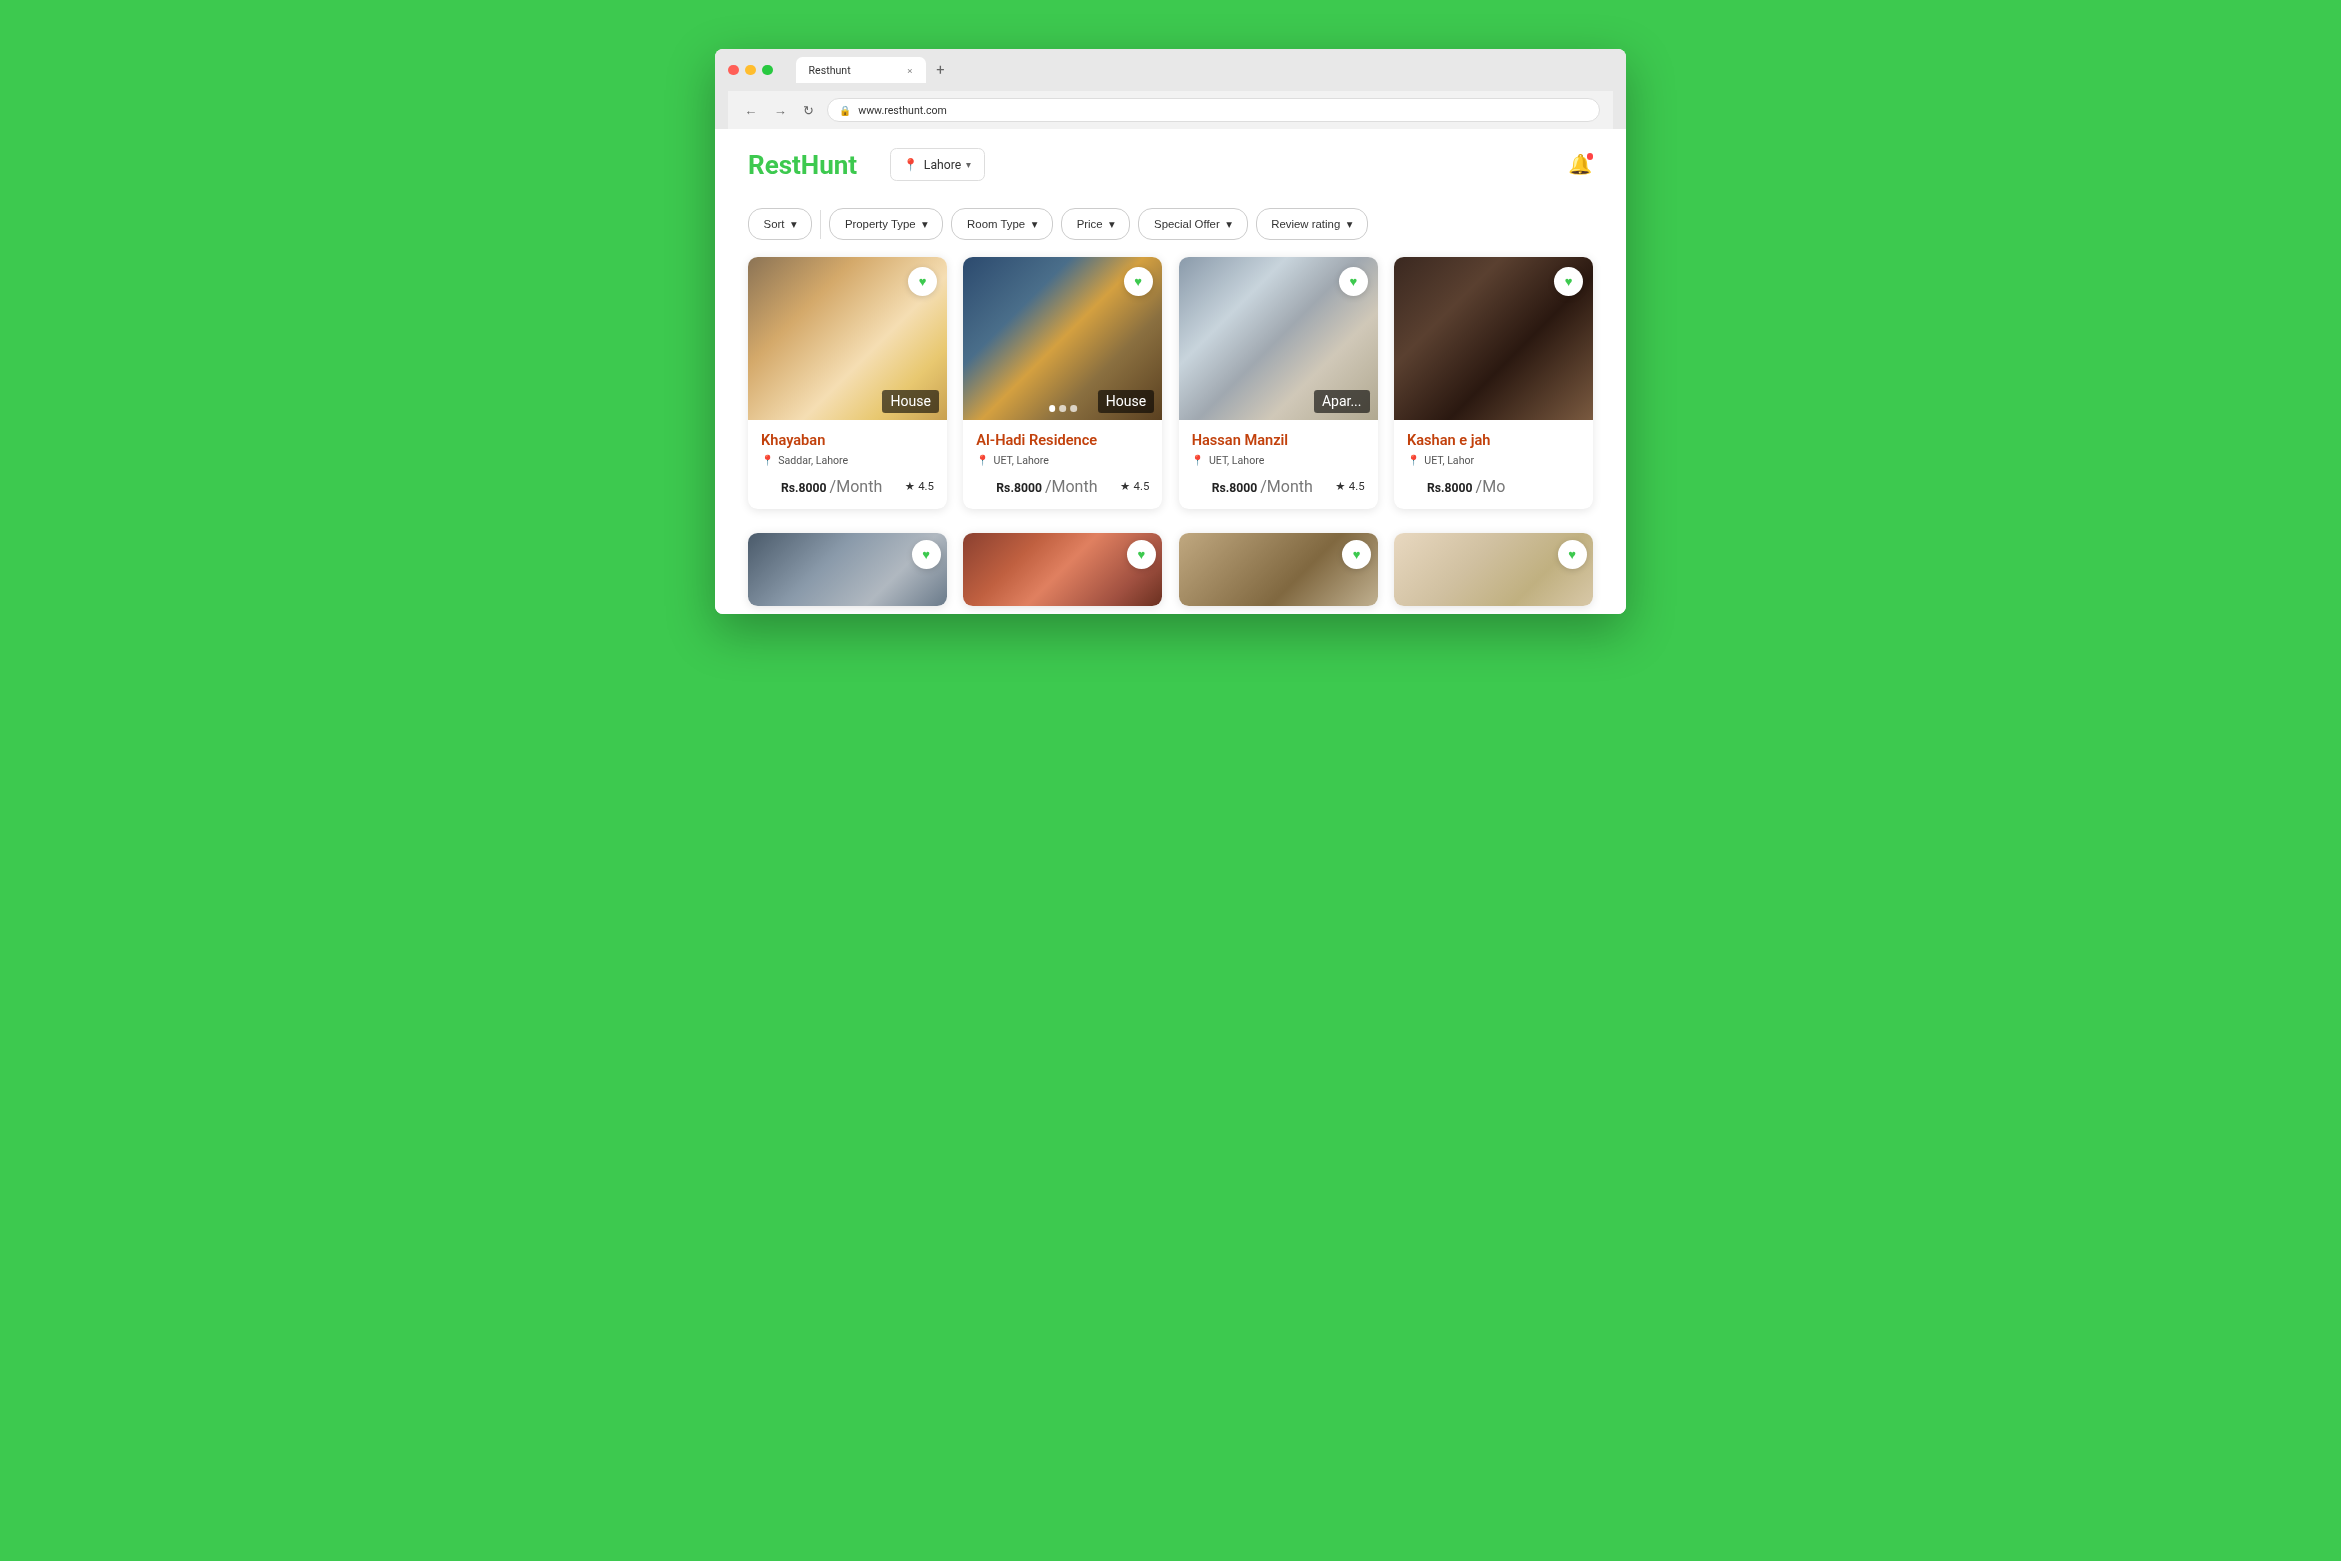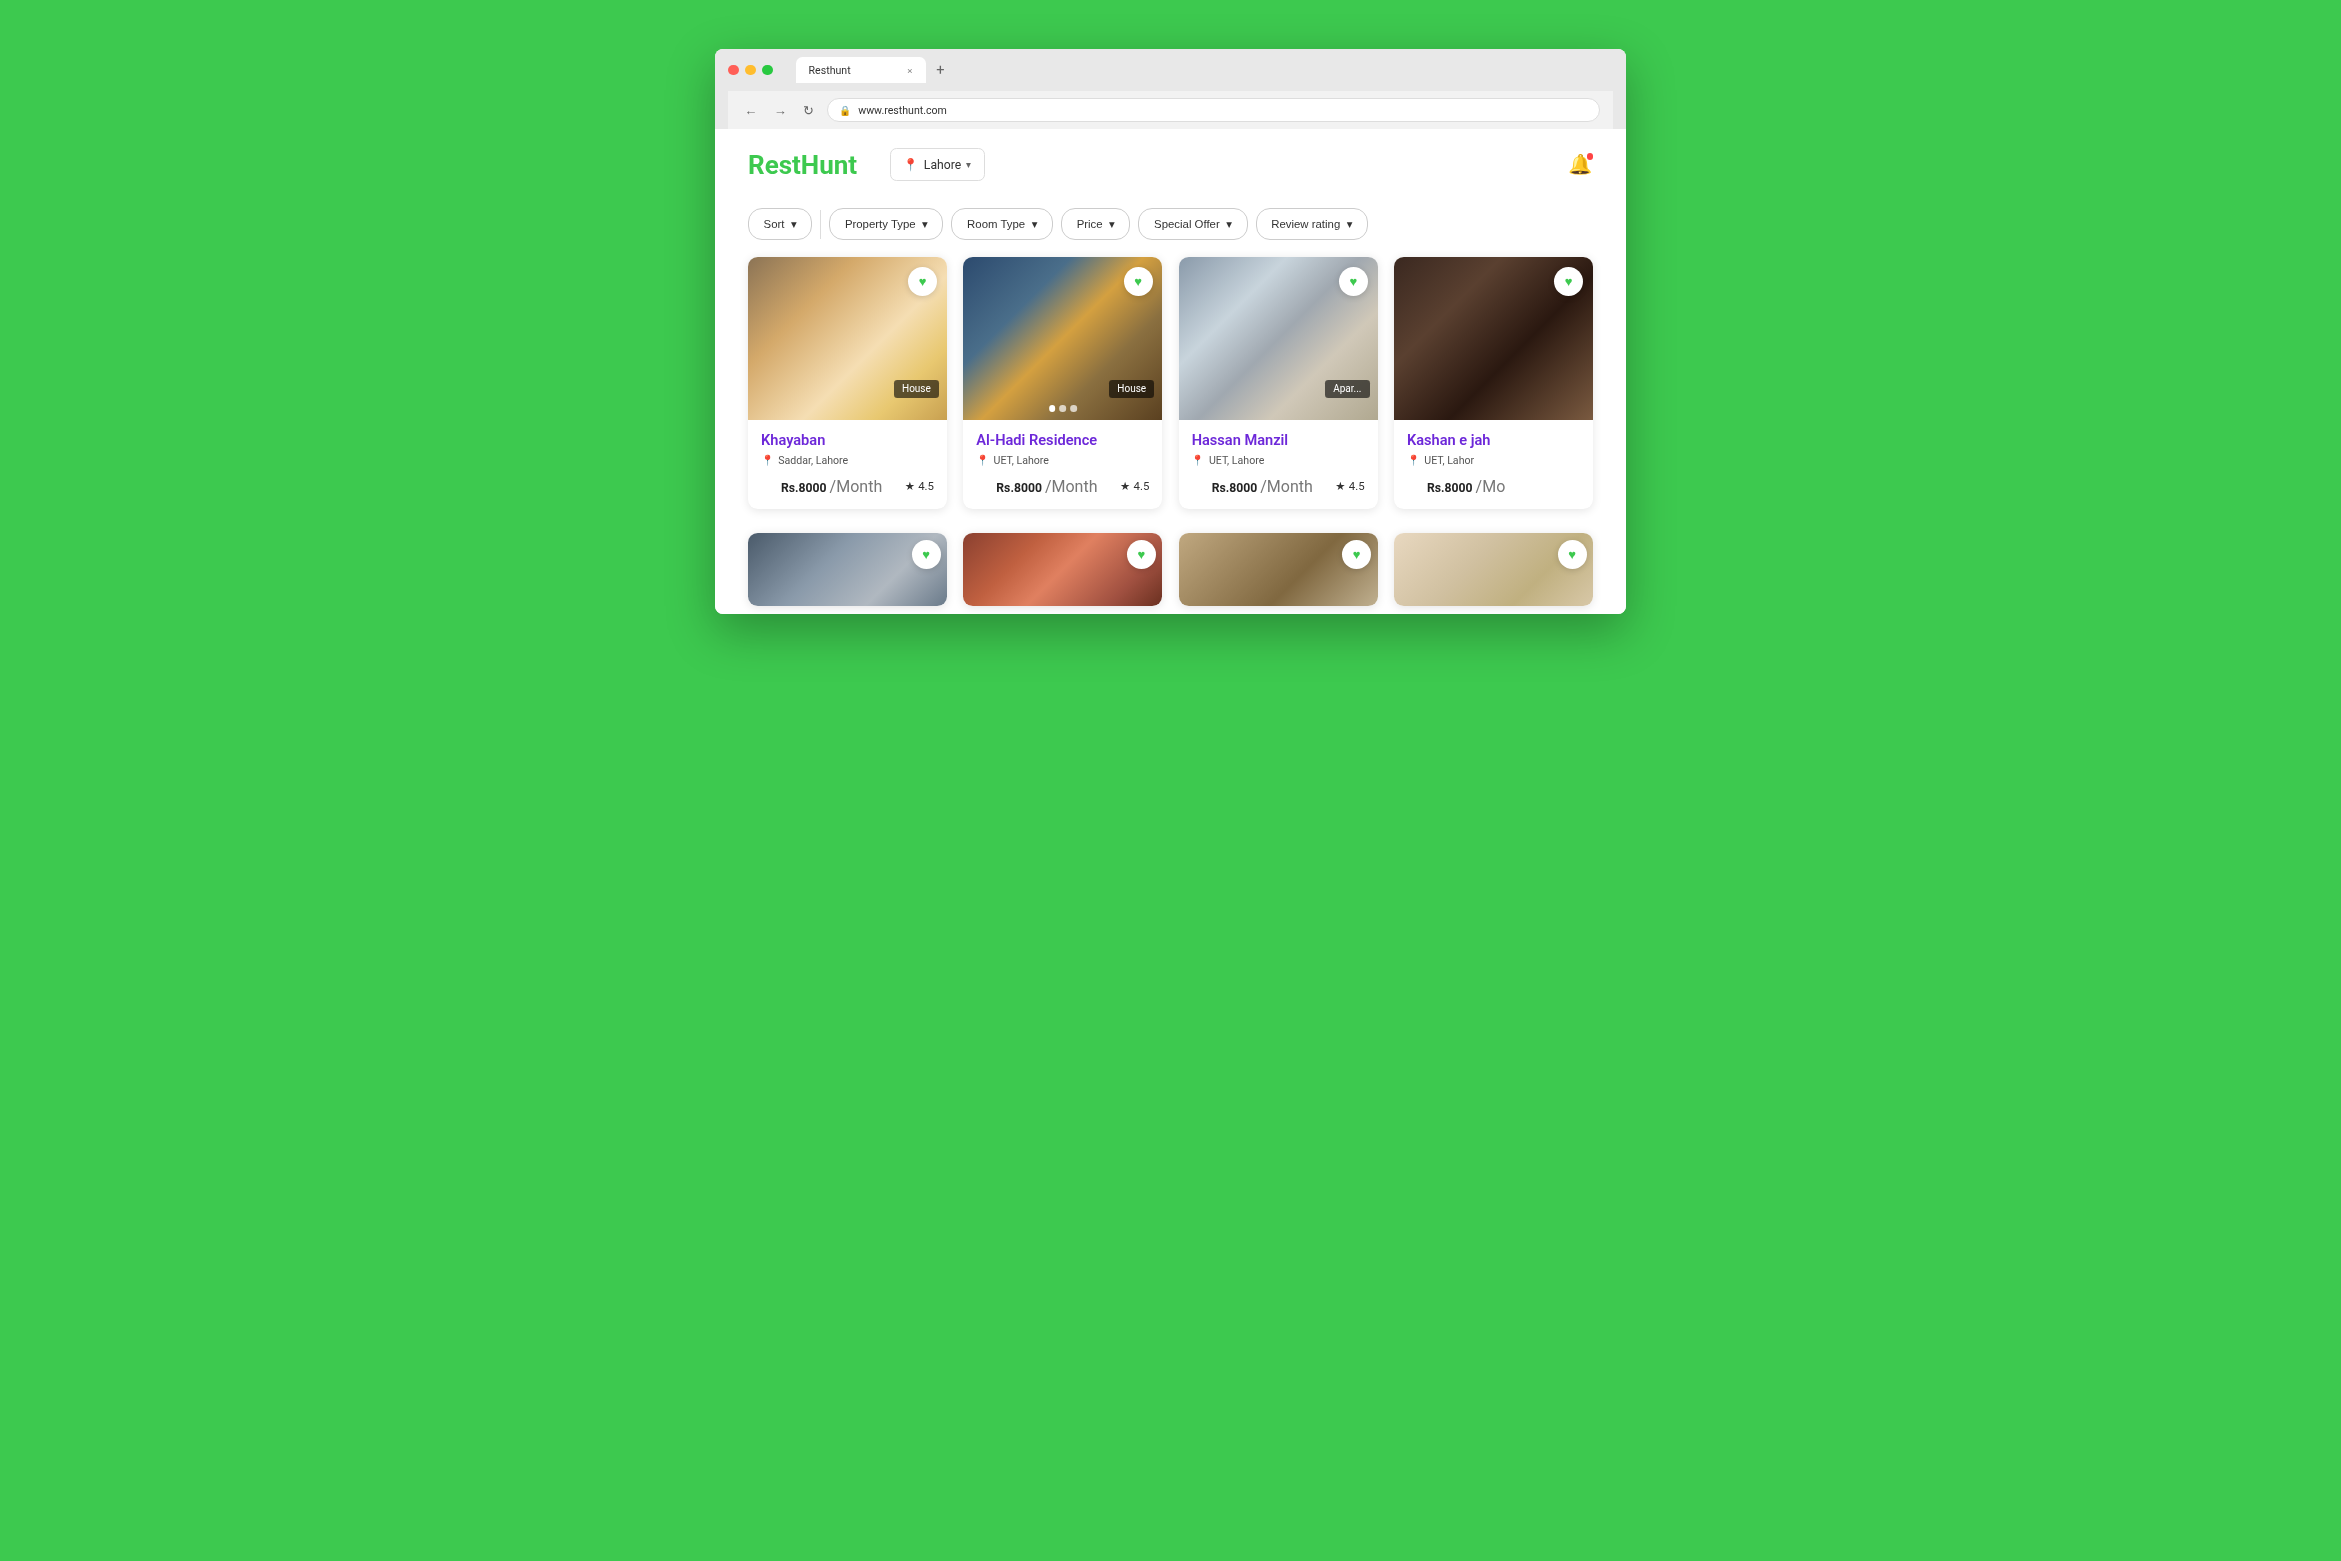--- a/index.html
+++ b/index.html
@@ -314,27 +314,27 @@
       box-shadow: 0 1.6px 6.5px rgba(0,0,0,0.15);
     }
 
     .heart-icon {
       color: #3dc94f;
       font-size: 13px;
     }
 
     .property-type-badge {
       position: absolute;
-      bottom: 22px;
+      bottom: 7px;
       right: 8.1px;
       background: rgba(0,0,0,0.6);
       color: #fff;
       padding: 3.3px 8.1px;
       border-radius: 3.3px;
-      font-size: 10px;
+      font-size: 14px;
     }
 
     .image-dots {
       position: absolute;
       bottom: 8.1px;
       left: 50%;
       transform: translateX(-50%);
       display: flex;
       gap: 4.1px;
     }
@@ -350,21 +350,21 @@
       background: #fff;
     }
 
     .card-body {
       padding: 11.4px 13px 13px 13px;
     }
 
     .property-name {
       font-size: 14.6px;
       font-weight: 600;
-      color: #6d28d9;
+      color: #c2410c;
       margin-bottom: 4.9px;
     }
 
     .property-location {
       display: flex;
       align-items: center;
       gap: 4.1px;
       font-size: 10.6px;
       color: #555;
       margin-bottom: 9.8px;

